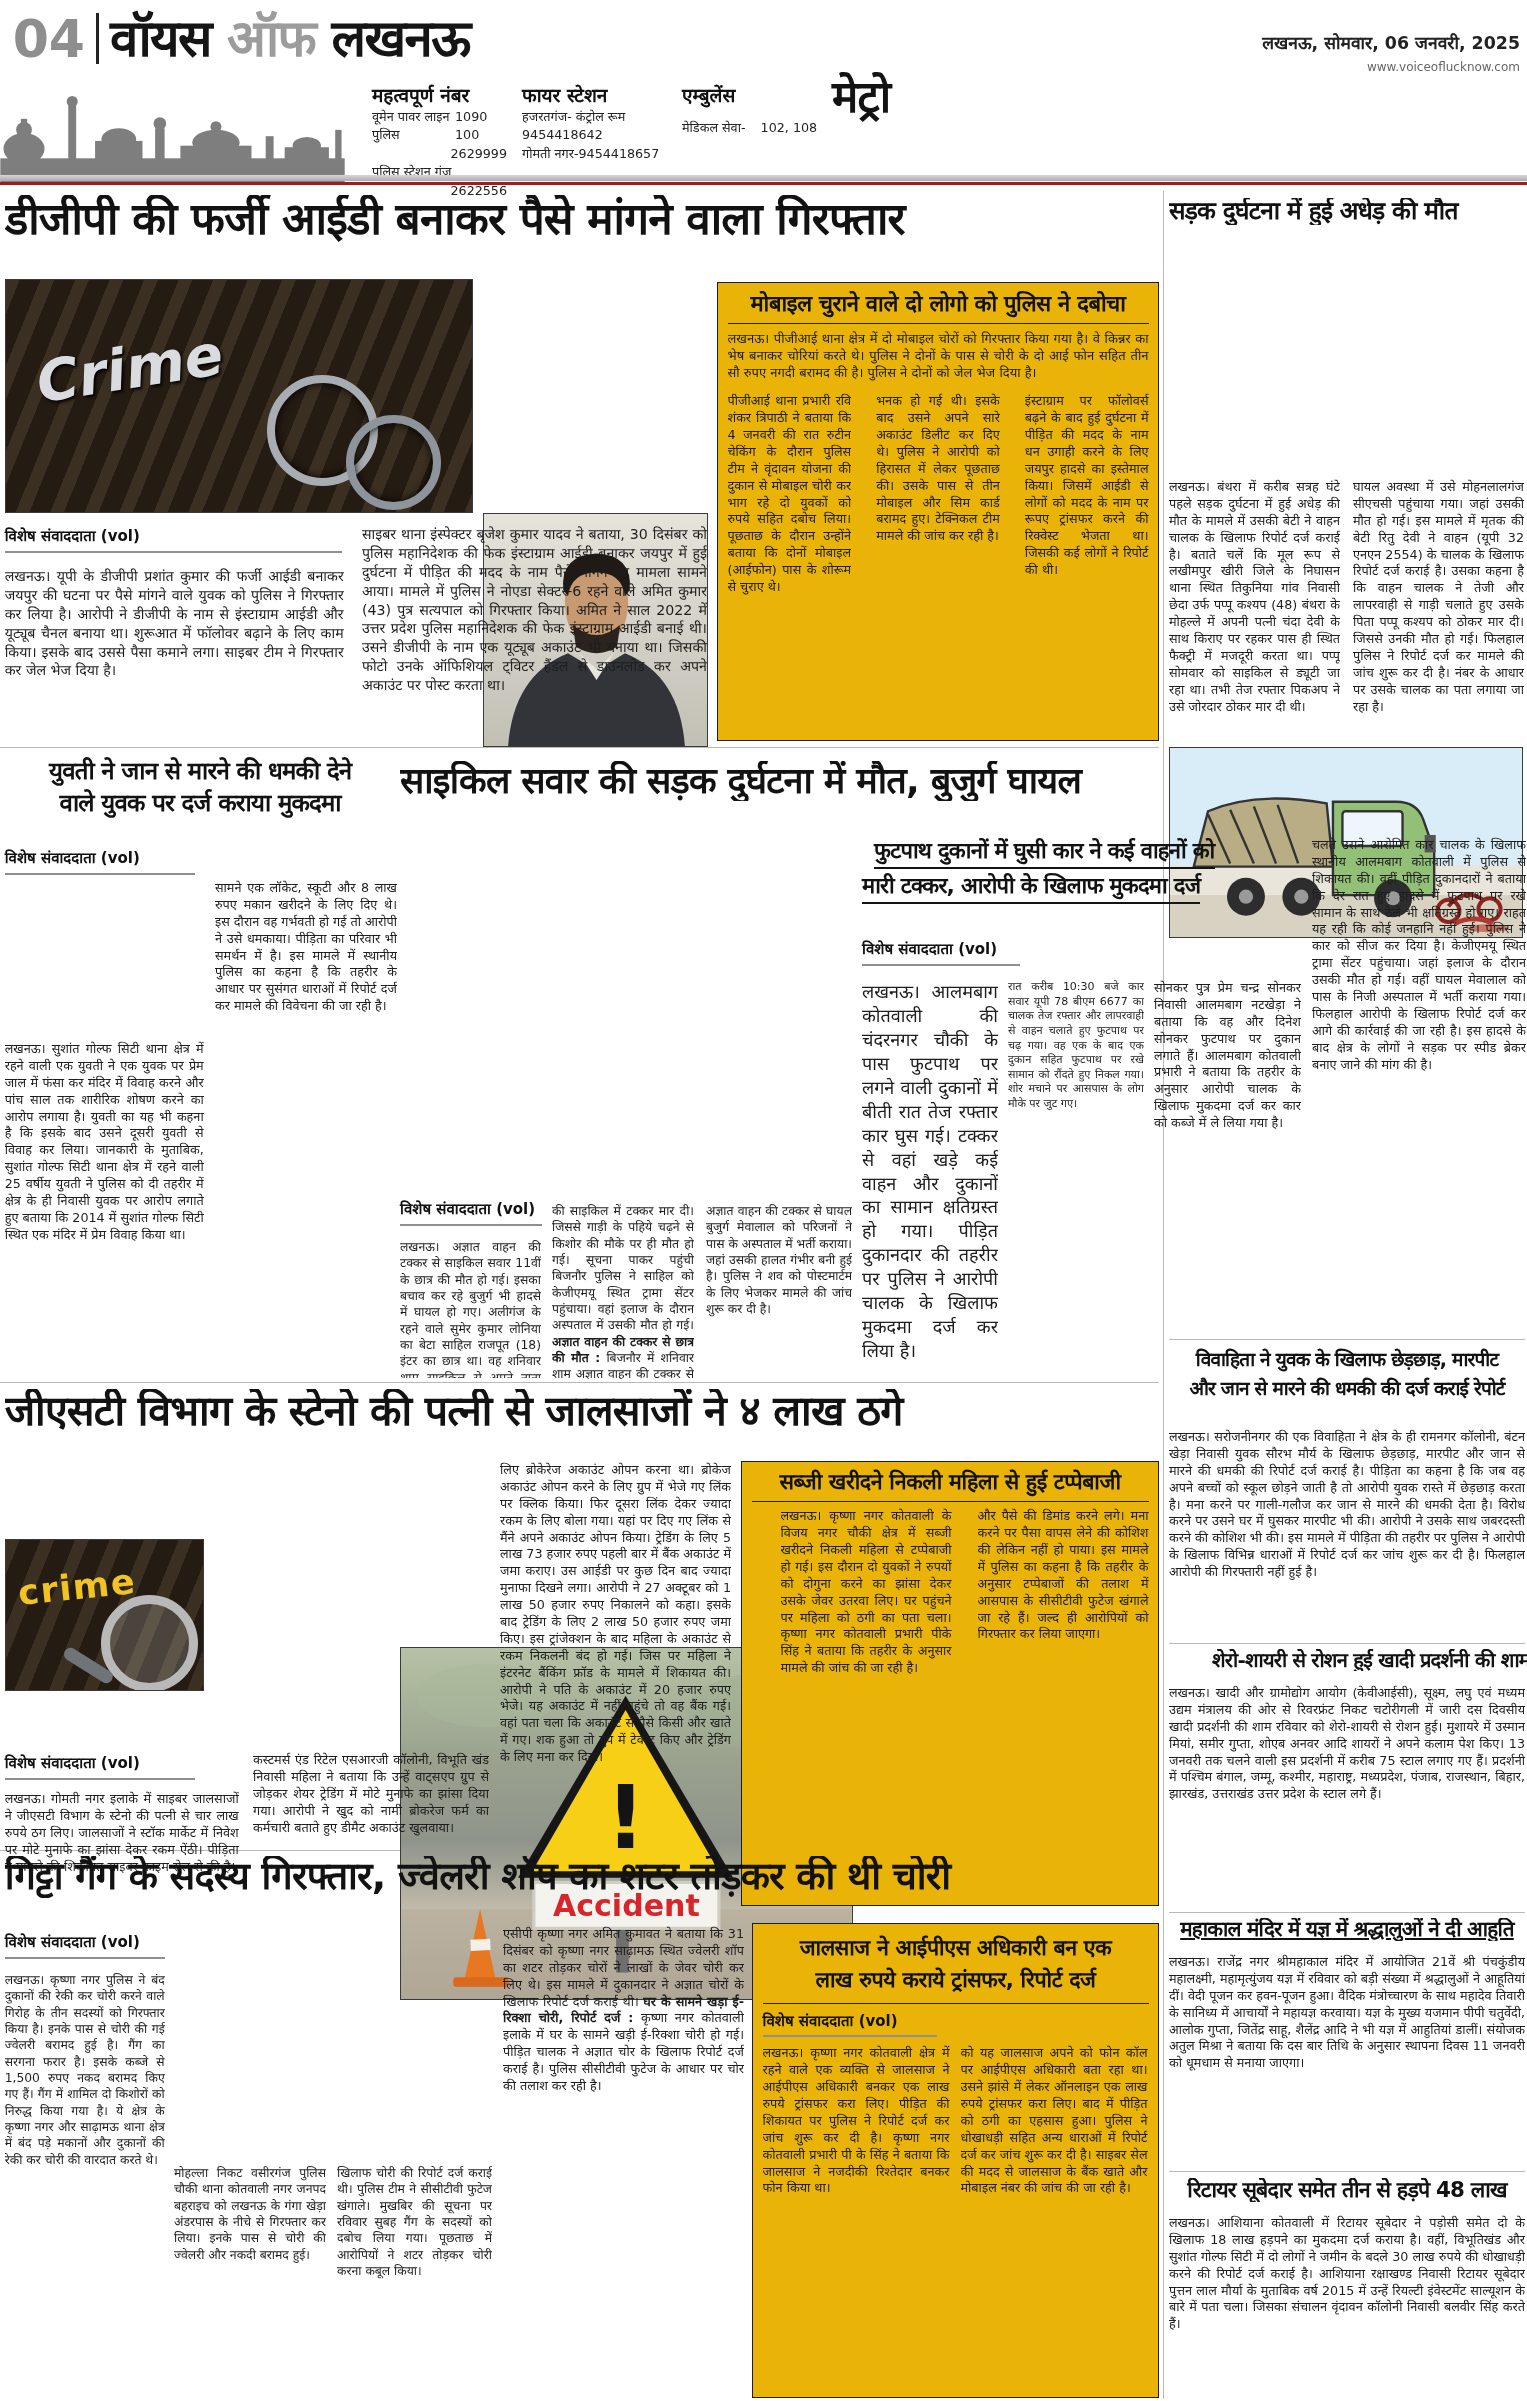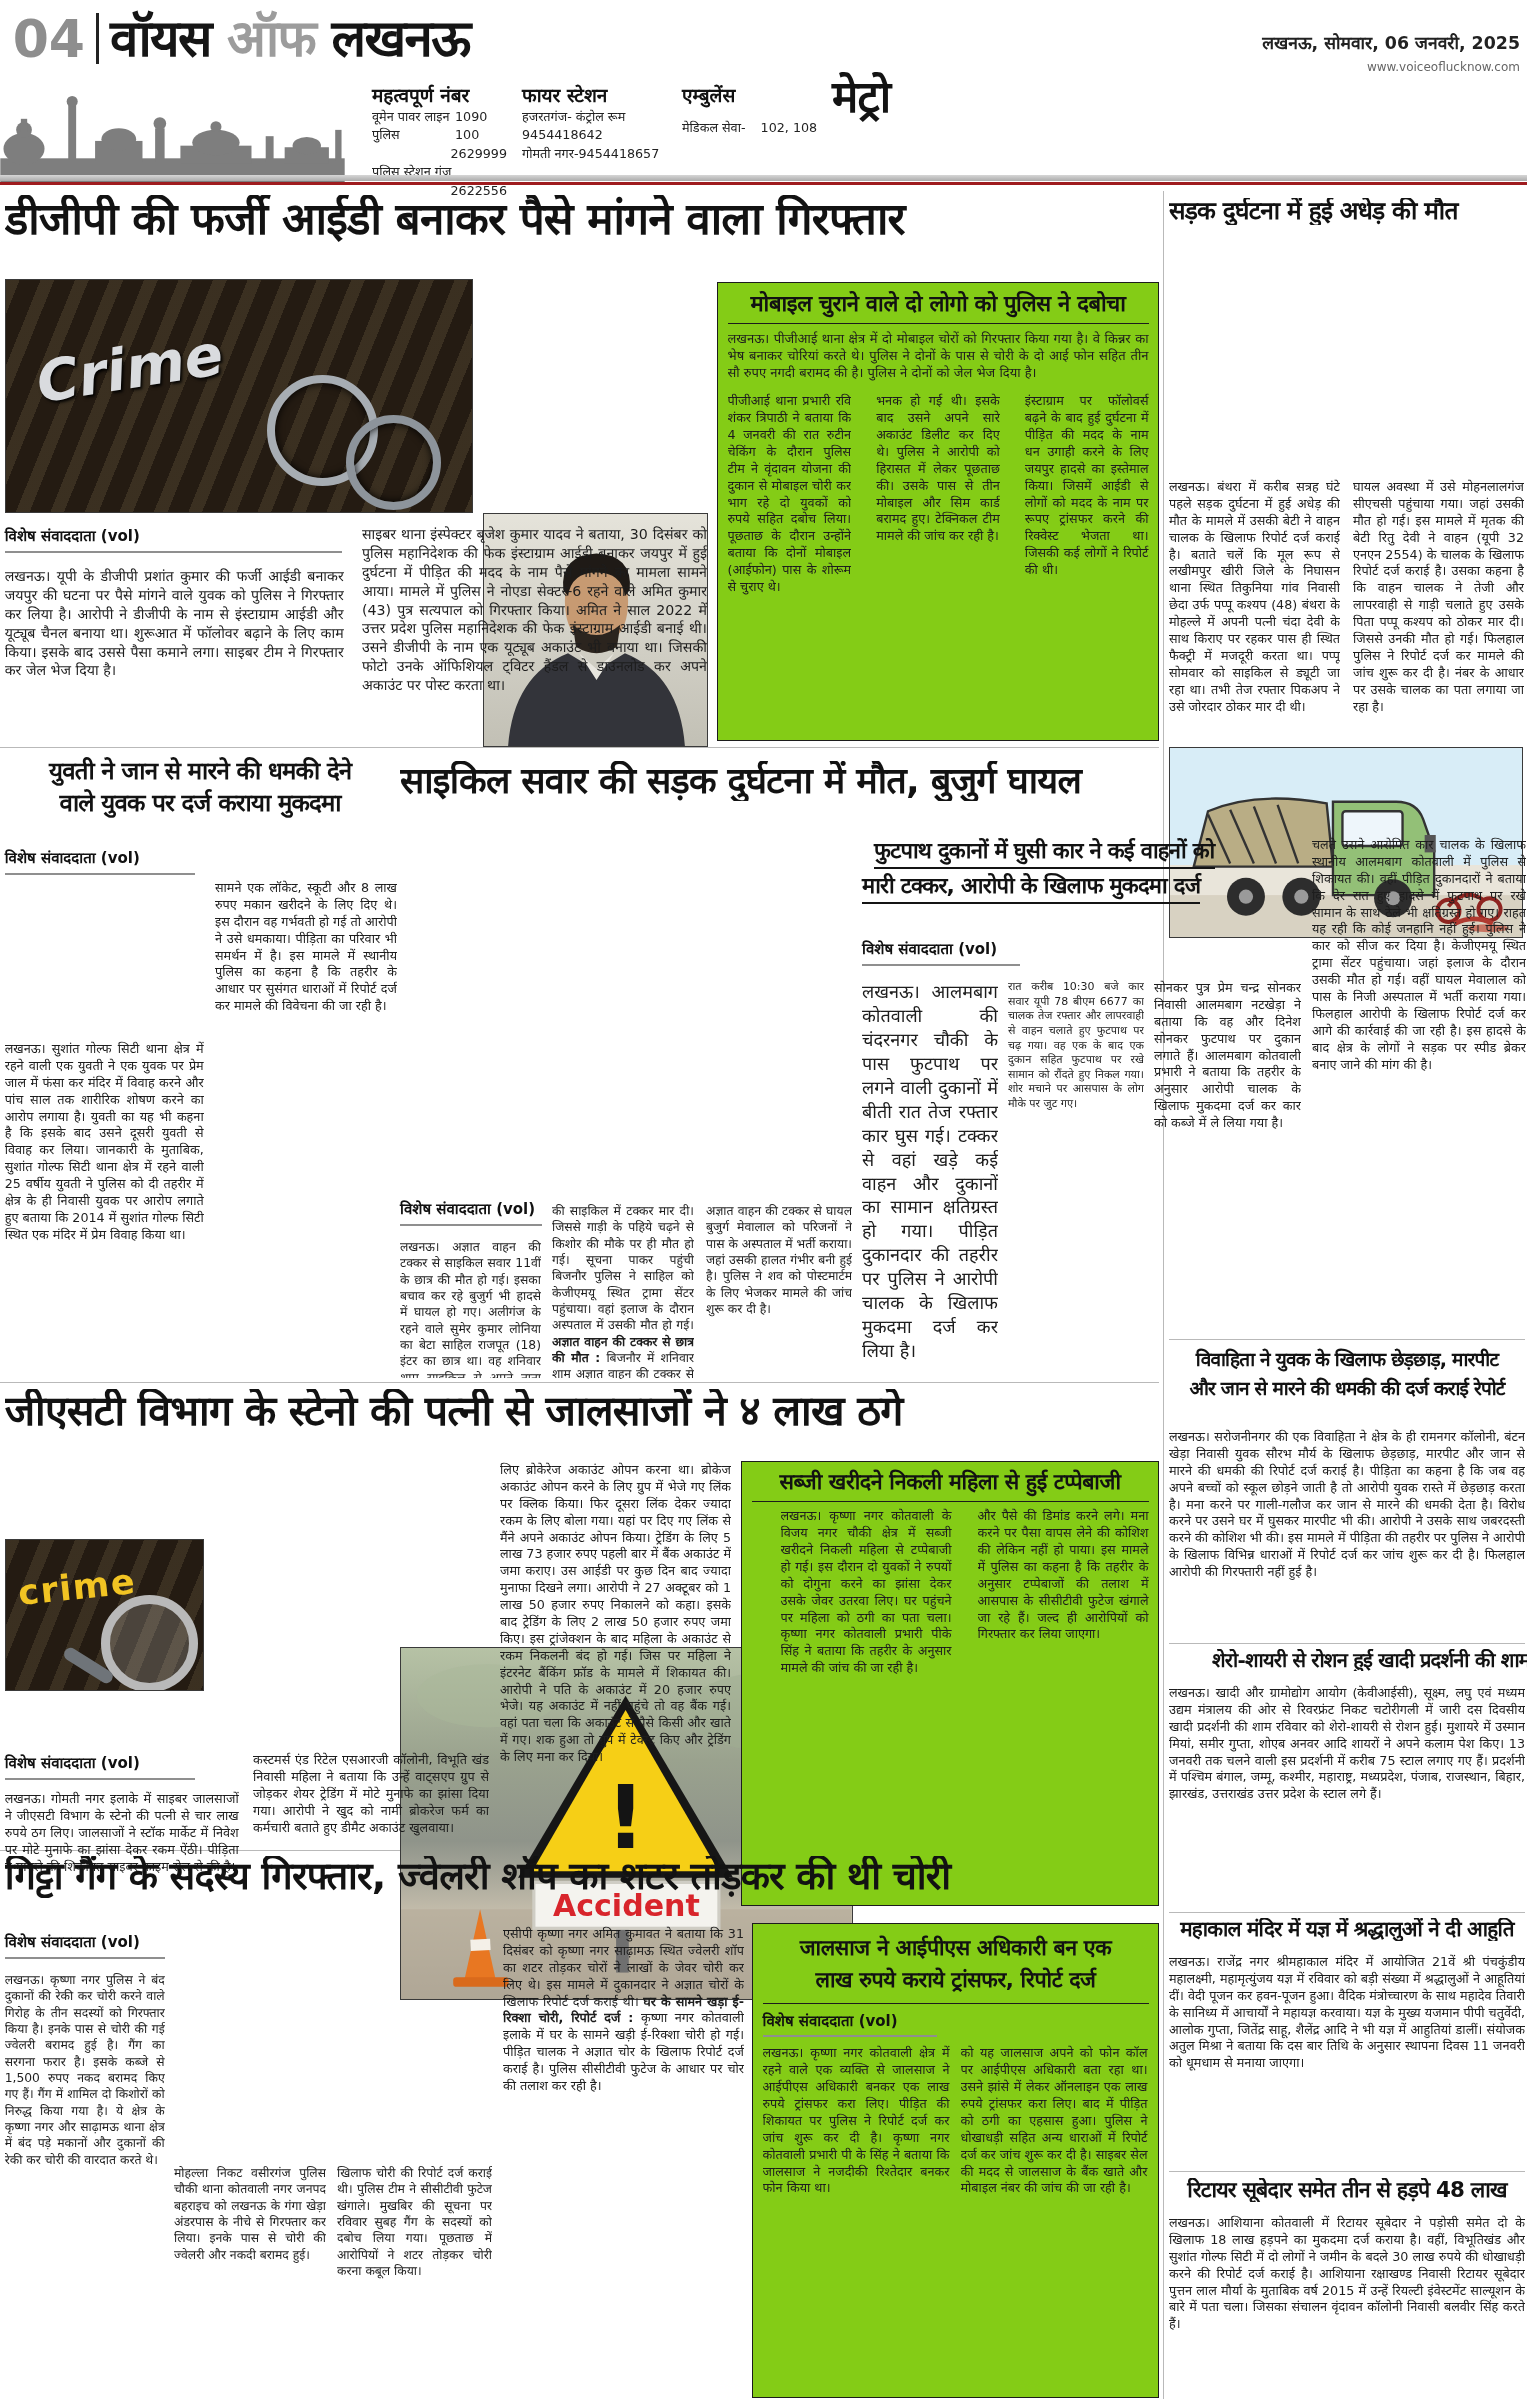--- a/index.html
+++ b/index.html
@@ -4,21 +4,21 @@
 <style>
   html,body{margin:0;padding:0;background:#ffffff;}
   body{font-family:"DejaVu Sans","Liberation Sans",sans-serif;color:#1b1b1b;}
   #page{position:relative;width:1528px;height:2401px;background:#fff;overflow:hidden;}
   .abs{position:absolute;}
   .hl{font-weight:800;color:#121212;line-height:1.1;letter-spacing:-0.8px;}
   .nowrap{white-space:nowrap;overflow:hidden;}
   .center{text-align:center;}
   .body-col{font-size:13.5px;line-height:1.33;text-align:justify;color:#1d1d1d;overflow:hidden;}
   .byline{font-weight:bold;font-size:15px;color:#111;border-bottom:2.4px solid #8f8f8f;padding-bottom:5.5px;}
-  .box{border:1.6px solid #1c1c1c;background:#84cc16;box-sizing:border-box;padding:8px 9.5px;}
+  .box{border:1.6px solid #1c1c1c;background:#eab308;box-sizing:border-box;padding:8px 9.5px;}
   .boxhead{font-weight:800;color:#121212;letter-spacing:-0.4px;line-height:1.15;border-bottom:1.6px solid #1c1c1c;padding-bottom:6.3px;margin-bottom:6.3px;}
   .photo{box-sizing:border-box;border:1.2px solid #3a3a3a;overflow:hidden;position:relative;}
   .hline{position:absolute;height:0.8px;background:#b9b9b9;}
   .vline{position:absolute;width:0.8px;background:#b9b9b9;}
   .subhead-inline{font-weight:bold;}
   
   .pagenum{font-size:52px;font-weight:900;color:#8e8e8e;line-height:1;}
   .mast-title{font-size:51px;font-weight:900;color:#151515;line-height:1;letter-spacing:-1.6px;border-left:3.2px solid #222;padding-left:11px;}
   .mast-gray{color:#9c9c9c;}
   .numhead{font-size:19px;font-weight:800;color:#111;}
@@ -272,20 +272,20 @@
       <div>जालसाज ने आईपीएस अधिकारी बन एक</div>
       <div>लाख रुपये कराये ट्रांसफर, रिपोर्ट दर्ज</div>
     </div>
     <div class="byline" style="width:174px;margin:3.2px 0 8px;">विशेष संवाददाता (vol)</div>
     <div style="display:flex;gap:11px;">
       <div class="body-col" style="width:187px;height:316px;font-size:12.7px;">लखनऊ। कृष्णा नगर कोतवाली क्षेत्र में रहने वाले एक व्यक्ति से जालसाज ने आईपीएस अधिकारी बनकर एक लाख रुपये ट्रांसफर करा लिए। पीड़ित की शिकायत पर पुलिस ने रिपोर्ट दर्ज कर जांच शुरू कर दी है। कृष्णा नगर कोतवाली प्रभारी पी के सिंह ने बताया कि जालसाज ने नजदीकी रिश्तेदार बनकर फोन किया था।</div>
       <div class="body-col" style="width:187px;height:316px;font-size:12.7px;">को यह जालसाज अपने को फोन कॉल पर आईपीएस अधिकारी बता रहा था। उसने झांसे में लेकर ऑनलाइन एक लाख रुपये ट्रांसफर करा लिए। बाद में पीड़ित को ठगी का एहसास हुआ। पुलिस ने धोखाधड़ी सहित अन्य धाराओं में रिपोर्ट दर्ज कर जांच शुरू कर दी है। साइबर सेल की मदद से जालसाज के बैंक खाते और मोबाइल नंबर की जांच की जा रही है।</div>
     </div>
   </div>
 
-  <div class="abs hl nowrap center" style="left:1169px;top:1918px;width:356px;font-size:20.6px;">महाकाल मंदिर में यज्ञ में श्रद्धालुओं ने दी आहुति</div>
+  <div class="abs hl nowrap center" style="left:1169px;top:1918px;width:356px;font-size:20.6px;text-decoration:underline;">महाकाल मंदिर में यज्ञ में श्रद्धालुओं ने दी आहुति</div>
   <div class="abs body-col" style="left:1169px;top:1954px;width:356px;height:210px;font-size:12.7px;">लखनऊ। राजेंद्र नगर श्रीमहाकाल मंदिर में आयोजित 21वें श्री पंचकुंडीय महालक्ष्मी, महामृत्युंजय यज्ञ में रविवार को बड़ी संख्या में श्रद्धालुओं ने आहूतियां दीं। वेदी पूजन कर हवन-पूजन हुआ। वैदिक मंत्रोच्चारण के साथ महादेव तिवारी के सानिध्य में आचार्यों ने महायज्ञ करवाया। यज्ञ के मुख्य यजमान पीपी चतुर्वेदी, आलोक गुप्ता, जितेंद्र साहू, शैलेंद्र आदि ने भी यज्ञ में आहुतियां डालीं। संयोजक अतुल मिश्रा ने बताया कि दस बार तिथि के अनुसार स्थापना दिवस 11 जनवरी को धूमधाम से मनाया जाएगा।</div>
 
   <div class="abs hl nowrap center" style="left:1169px;top:2178px;width:356px;font-size:21.4px;">रिटायर सूबेदार समेत तीन से हड़पे 48 लाख</div>
   <div class="abs body-col" style="left:1169px;top:2215px;width:356px;height:180px;font-size:12.7px;">लखनऊ। आशियाना कोतवाली में रिटायर सूबेदार ने पड़ोसी समेत दो के खिलाफ 18 लाख हड़पने का मुकदमा दर्ज कराया है। वहीं, विभूतिखंड और सुशांत गोल्फ सिटी में दो लोगों ने जमीन के बदले 30 लाख रुपये की धोखाधड़ी करने की रिपोर्ट दर्ज कराई है। आशियाना रक्षाखण्ड निवासी रिटायर सूबेदार पुत्तन लाल मौर्या के मुताबिक वर्ष 2015 में उन्हें रियल्टी इंवेस्टमेंट साल्यूशन के बारे में पता चला। जिसका संचालन वृंदावन कॉलोनी निवासी बलवीर सिंह करते हैं।</div>
 
 </div>
 
 
 </body></html>

